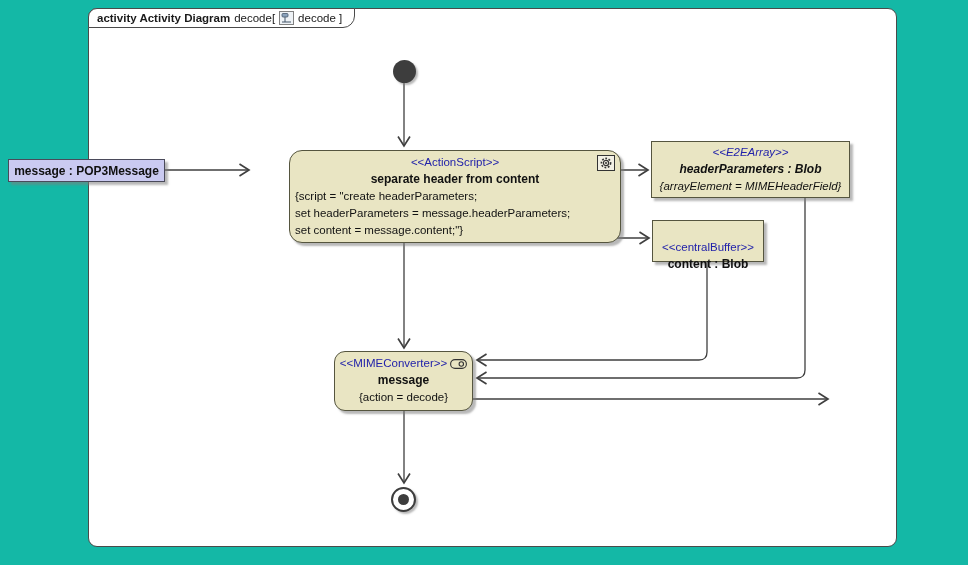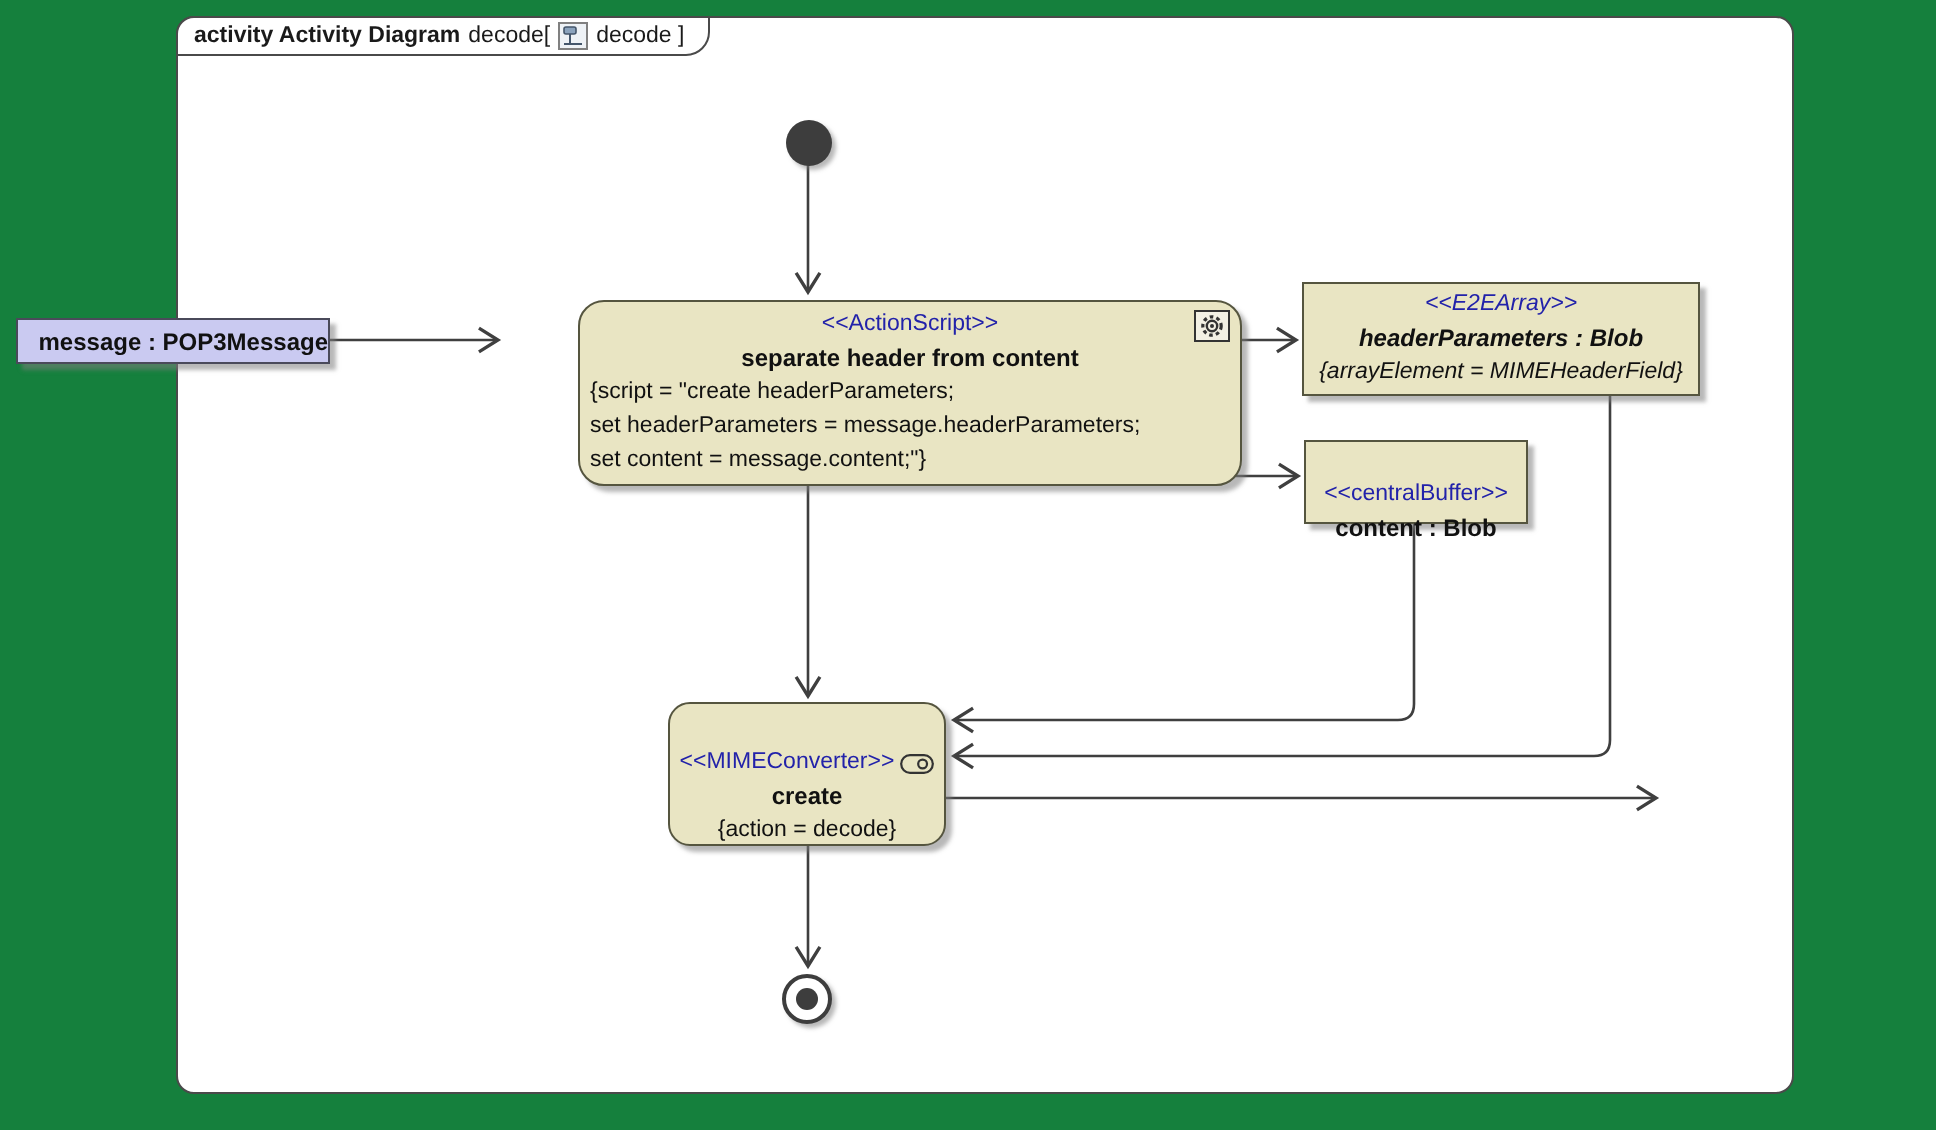--- a/index.html
+++ b/index.html
@@ -1,19 +1,19 @@
 <!DOCTYPE html>
 <html><head>
 <meta charset="utf-8">
 <style>
   * { margin:0; padding:0; box-sizing:border-box; }
   body { font-family: "Liberation Sans", sans-serif; }
   #canvas {
     position:relative; width:968px; height:565px;
-    background:#15803d; overflow:hidden;
+    background:#14b8a6; overflow:hidden;
   }
   #frame {
     position:absolute; left:88px; top:8px; width:809px; height:539px;
     background:#FFFFFF; border:1.5px solid #4a4a4a; border-radius:9px;
   }
   #diagram-tab {
     position:absolute; left:88px; top:8px; height:20px;
     display:flex; align-items:center; gap:4px;
     padding:1px 12px 2px 8px;
     background:#FFFFFF; border:1.5px solid #4a4a4a;
@@ -122,35 +122,35 @@
     <div class="stereotype">&lt;&lt;E2EArray&gt;&gt;</div>
     <div class="node-name">headerParameters : Blob</div>
     <div class="node-body">{arrayElement = MIMEHeaderField}</div>
   </div>
 
   <div class="node" style="left:652px; top:220px; width:112px; height:42px; padding-top:18px;">
     <div class="stereotype">&lt;&lt;centralBuffer&gt;&gt;</div>
     <div class="node-name">content : Blob</div>
   </div>
 
-  <div class="node rounded" style="left:334px; top:351px; width:139px; height:72px; padding-top:21px; border-radius:11px;">
+  <div class="node rounded" style="left:334px; top:351px; width:139px; height:60px; padding-top:3px; border-radius:11px;">
     <div class="stereo-row">
       <span class="stereotype">&lt;&lt;MIMEConverter&gt;&gt;</span>
       <span>
         <svg class="icon-svg" width="17" height="10" viewBox="0 0 17 10">
           <rect x="0.6" y="0.6" width="15.8" height="8.8" rx="4.4" fill="none" stroke="#333" stroke-width="1.1"></rect>
           <circle cx="11.3" cy="5" r="2.2" fill="none" stroke="#333" stroke-width="1.1"></circle>
         </svg>
       </span>
     </div>
-    <div class="node-name">create</div>
+    <div class="node-name">message</div>
     <div class="node-body">{action = decode}</div>
   </div>
 
-  <div class="param-node" style="left:8px; top:159px; width:157px; height:23px;justify-content:flex-end;">
+  <div class="param-node" style="left:8px; top:159px; width:157px; height:23px;">
     <span>message : POP3Message</span>
   </div>
 
 
   <div id="final-node">
     <div class="dot"></div>
   </div>
 
 </div>
 

